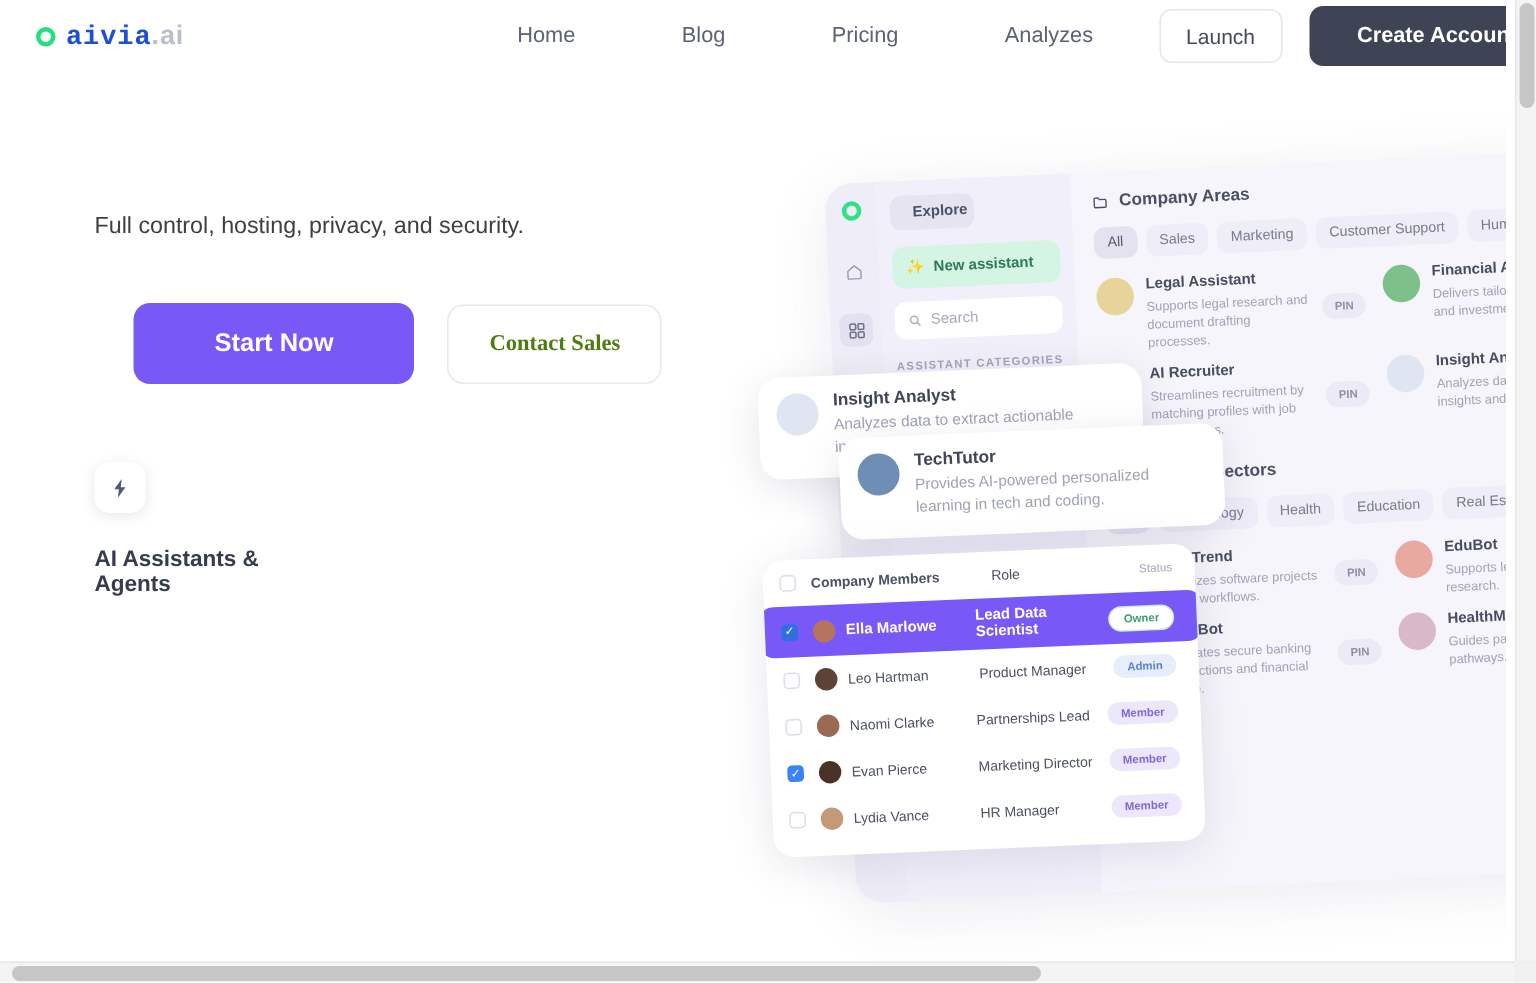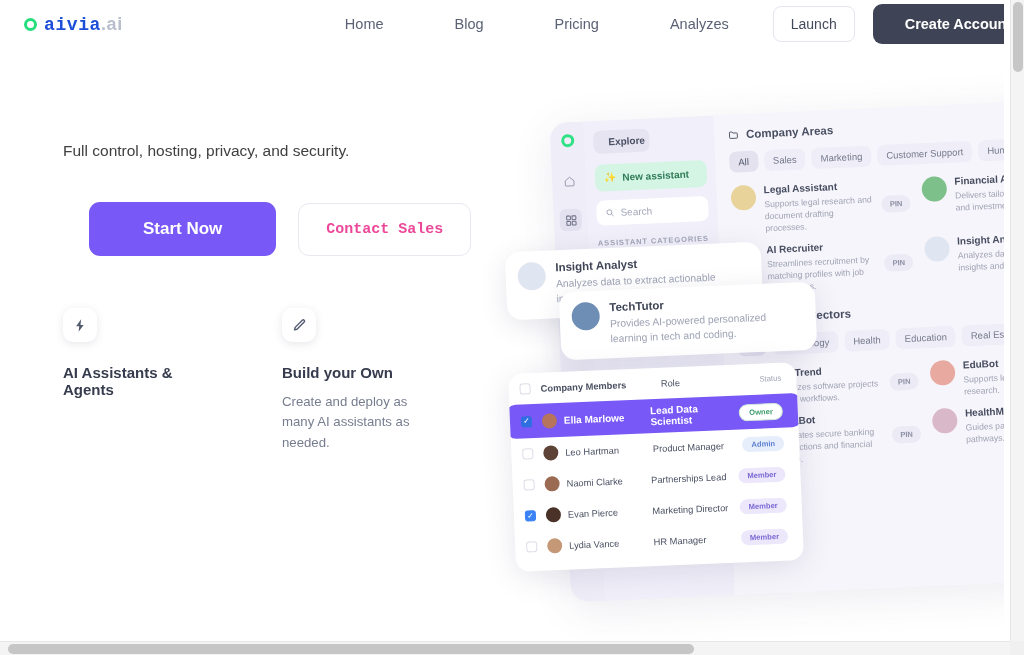--- a/index.html
+++ b/index.html
@@ -53,23 +53,23 @@
   .hero h1 em { font-style: italic; }
   .hero-sub { margin-top: 34px; font-size: 15.5px; color: #404040; }
 
   .cta-row { margin-top: 42px; display: flex; align-items: center; gap: 22px; padding-left: 26px; }
   .btn-start {
     background: #7858f6; color: #fff; font-weight: 700; font-size: 17px;
     border: none; border-radius: 11px; padding: 17px 54px; cursor: pointer;
     font-family: "Liberation Sans", sans-serif;
   }
   .btn-contact {
-    background: #fff; color: #ec4899; font-weight: 700; font-size: 15px;
+    background: #fff; color: #4d7c0f; font-weight: 700; font-size: 15px;
     border: 1px solid #e7e9ef; border-radius: 11px; padding: 17px 27px; cursor: pointer;
-    font-family: Liberation Mono, monospace;
+    font-family: Liberation Serif, serif;
   }
 
   .features { margin-top: 52px; display: flex; gap: 59px; }
   .feature { width: 160px; }
   .feat-icon {
     width: 34px; height: 34px; border-radius: 10px; background: #fff;
     box-shadow: 0 2px 9px rgba(60,70,100,.13); display: flex;
     align-items: center; justify-content: center; color: #525a6e;
   }
   .feat-title { margin-top: 22px; font-size: 15px; font-weight: 700; color: #363c4e; }
@@ -227,29 +227,20 @@
 
     <div class="features">
       <div class="feature">
         <div class="feat-icon">
           <svg width="15" height="15" viewBox="0 0 24 24" fill="currentColor">
               <path d="M13 2 5 13h5l-1 9 8-11h-5l1-9z"></path>
             </svg>
         </div>
         <div class="feat-title">AI Assistants &amp; Agents</div>
       </div>
-      <div class="feature">
-        <div class="feat-icon">
-          <svg width="15" height="15" viewBox="0 0 24 24" fill="none" stroke="currentColor" stroke-width="2.2" stroke-linecap="round" stroke-linejoin="round">
-              <path d="M16.5 3.5a2.1 2.1 0 0 1 3 3L8 18l-4 1 1-4 11.5-11.5z"></path>
-            </svg>
-        </div>
-        <div class="feat-title">Build your Own</div>
-        <div class="feat-desc">Create and deploy as many AI assistants as needed.</div>
-      </div>
     </div>
   </div>
 
   <div class="mock">
     <div class="mock-window">
 
       <div class="mock-rail">
         <div class="rail-logo"></div>
         <div class="rail-ico">
           <svg width="13" height="13" viewBox="0 0 24 24" fill="none" stroke="currentColor" stroke-width="1.8" stroke-linejoin="round">

